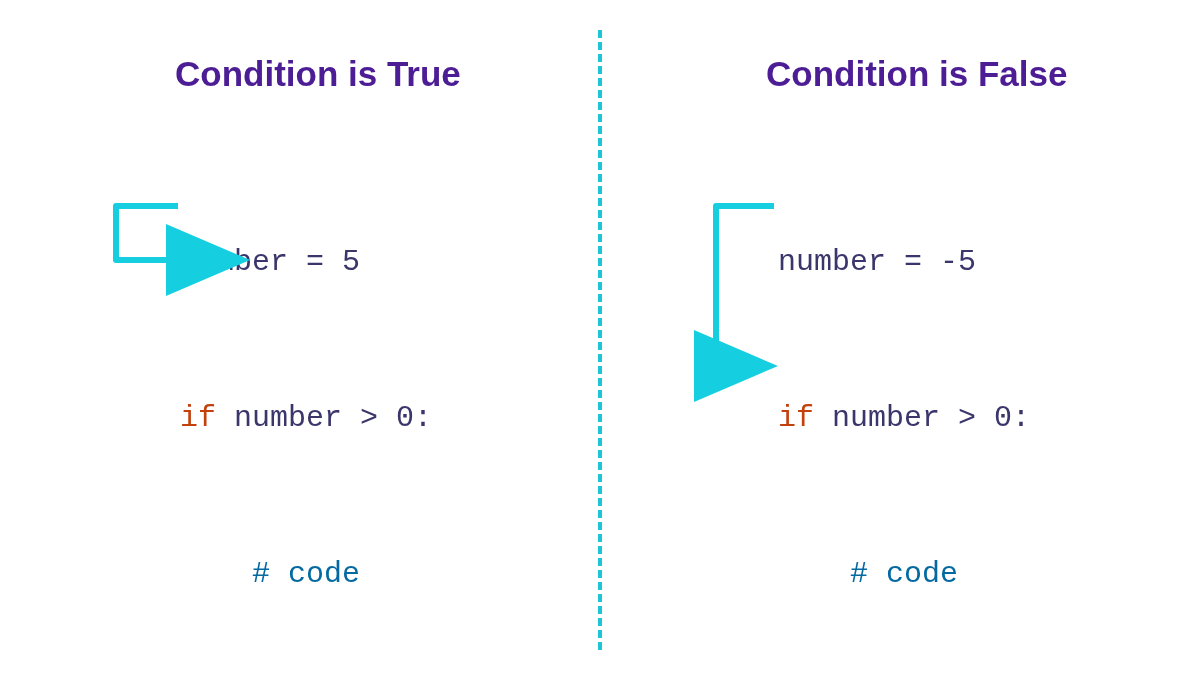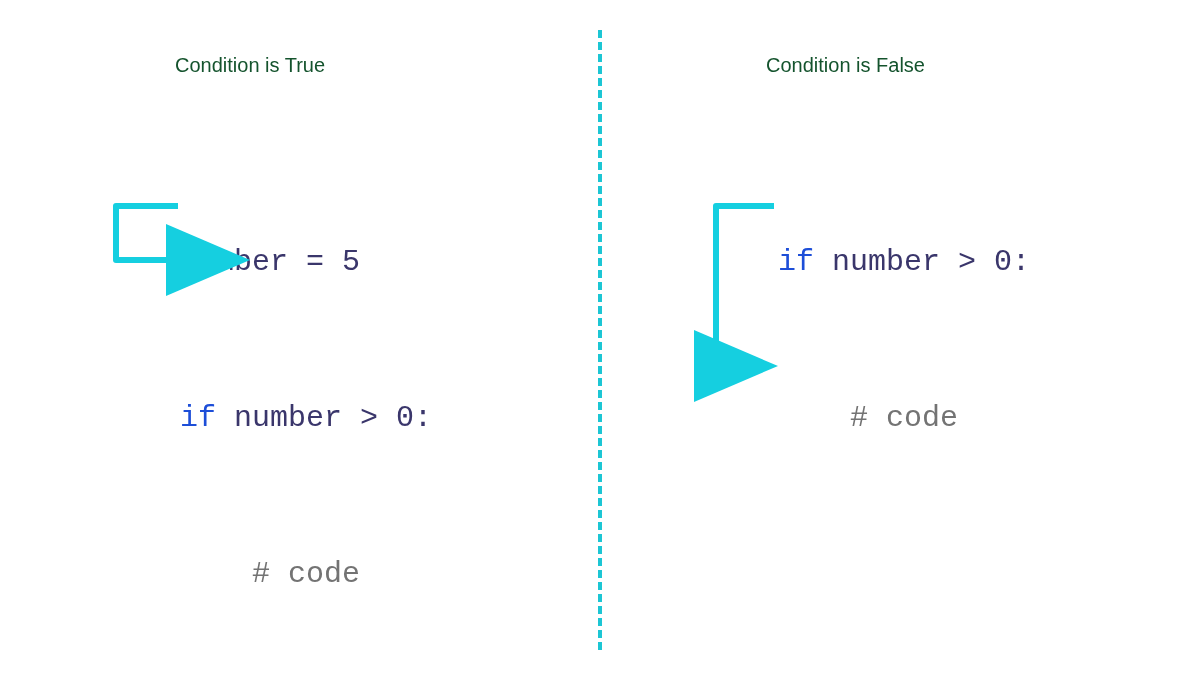--- a/index.html
+++ b/index.html
@@ -1,20 +1,20 @@
 <!DOCTYPE html>
 <html><head>
 <meta charset="utf-8">
 <style>
   html,body{margin:0;padding:0;width:1200px;height:683px;background:#fff;font-family:Arial,Helvetica,sans-serif;overflow:hidden}
   .panel{position:absolute;top:0;height:683px}
-  .heading{position:absolute;font-weight:400;color:#14532d;font-size:20px;white-space:nowrap}
+  .heading{position:absolute;font-weight:700;color:#4c1d95;font-size:35px;white-space:nowrap}
   .code{position:absolute;font-family:"Courier New",Courier,monospace;font-size:30px;line-height:52px;white-space:pre;color:#3a366b}
-  .kw{color:#1d4ed8}
-  .cm{color:#737373}
+  .kw{color:#c2410c}
+  .cm{color:#0369a1}
   .divider{position:absolute;top:30px;left:598px;height:620px;border-left:4px dashed #1cc6d4}
   svg.arrow{position:absolute;overflow:visible}
 </style>
 </head>
 <body>
 
 <div class="divider"></div>
 
 <div class="panel" style="left:0;width:598px">
   <div class="heading" style="left:175px;top:54px">Condition is True</div>
@@ -37,20 +37,21 @@
       </marker>
     </defs>
     <path d="M70,18 L8,18 L8,72 L130,72" fill="none" stroke="#15cfe0" stroke-width="6" stroke-linejoin="round" marker-end="url(#ahL)"></path>
   </svg>
 </div>
 
 <div class="panel" style="left:618px;width:598px">
   <div class="heading" style="left:148px;top:54px">Condition is False</div>
 
   <div class="code" style="left:160px;top:132px">
+    <div><span>number = </span><span>-5</span></div>
     <div><span class="kw">if</span><span> number &gt; 0:</span></div>
     <div>    <span class="cm"># code</span></div>
     
     
     
     
     
   </div>
 
   <svg class="arrow" style="left:90px;top:188px" width="130" height="200">

